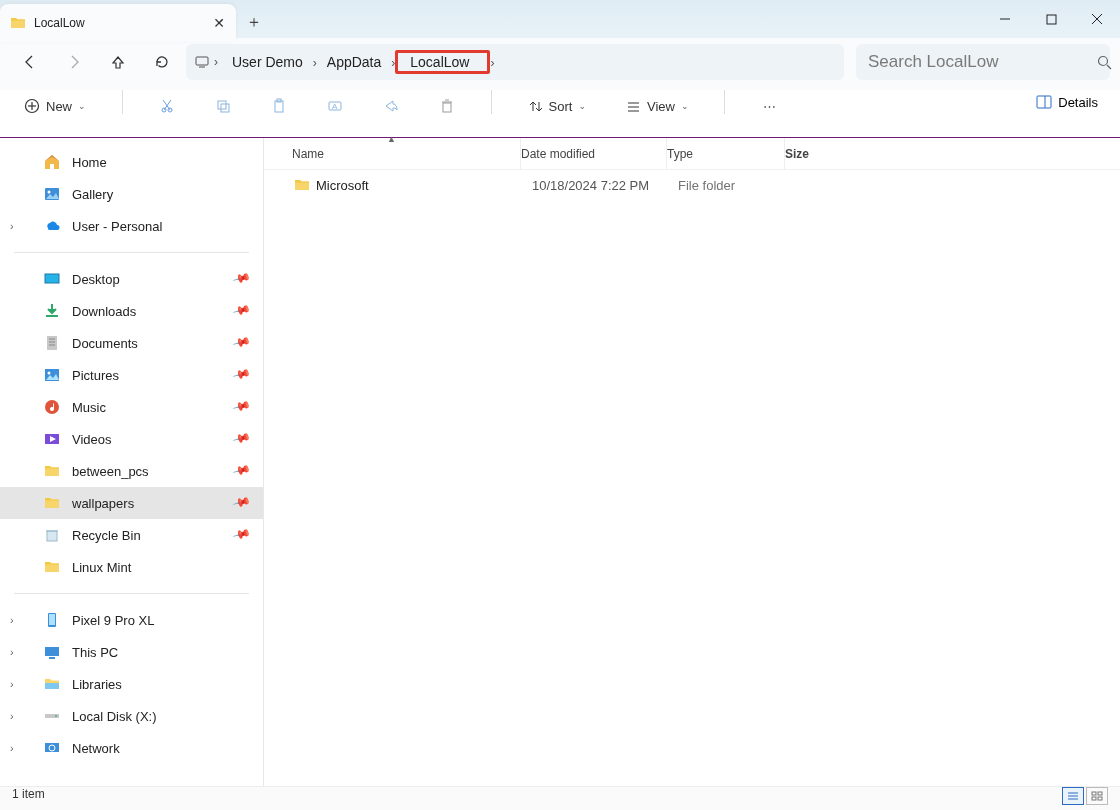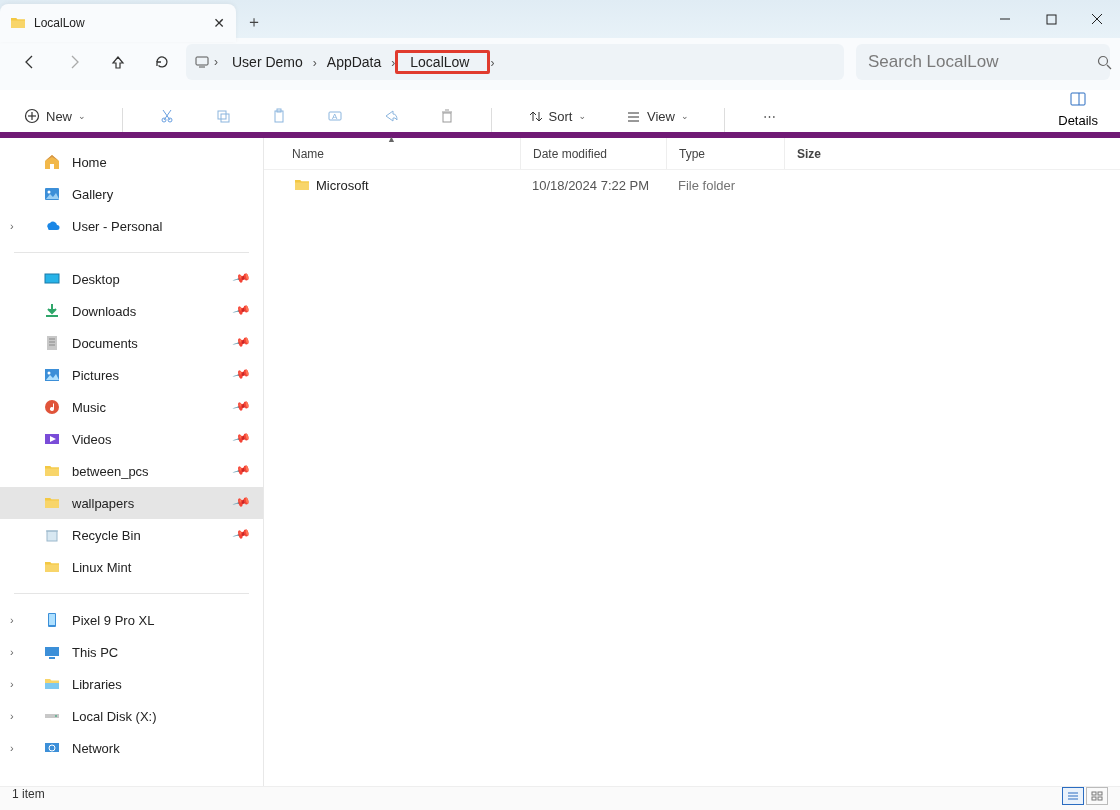--- a/index.html
+++ b/index.html
@@ -16,38 +16,38 @@
 .addrbar-wrap { background: #f9fbfd; padding: 6px 10px 10px 10px; display:flex; align-items:center; gap:4px; }
 .navbtn { width: 40px; height: 36px; display:flex; align-items:center; justify-content:center; border-radius:4px; cursor:pointer; color:#333; }
 .navbtn.disabled { color:#aaa; }
 .addressbar { flex: 1; height: 36px; background:#eef3f7; border-radius:6px; display:flex; align-items:center; padding:0 8px; gap:4px; }
 .crumb { padding: 4px 10px; font-size: 14px; color:#222; border-radius:4px; cursor:pointer; }
 .crumb-sep { color:#555; font-size:12px; }
 .crumb.highlight { border: 3px solid #e03b2e; border-radius:2px; padding: 1px 18px 1px 12px; }
 .searchbox { width: 254px; height: 36px; background:#eef3f7; border-radius:6px; display:flex; align-items:center; padding:0 12px; gap:8px; margin-left:8px; }
 .searchbox input { border:none; background:transparent; outline:none; font-size:17px; color:#555; flex:1; }
 .searchbox input::placeholder { color:#7a7a7a; }
-.toolbar { height: 48px; border-bottom:6px solid #701a75; display:flex; align-items:flex-end; padding:0 14px; gap:20px; }
+.toolbar { height: 48px; border-bottom:1px solid #701a75; display:flex; align-items:flex-start; padding:0 14px; gap:20px; }
 .toolbtn { height:32px; padding:0 10px; display:flex; align-items:center; gap:6px; border-radius:4px; cursor:pointer; color:#333; font-size:13px; }
 .toolbtn.icononly { width:36px; justify-content:center; padding:0; }
 .vdiv { width:1px; height:24px; background:#ddd; margin:0 6px; }
 .toolbar .spacer { flex:1; }
-.details-btn { margin-left:auto; display:flex; align-items:center; gap:6px; font-size:13px; cursor:pointer; padding:4px 8px;flex-direction:column; }
+.details-btn { margin-left:auto; display:flex; align-items:center; gap:6px; font-size:13px; cursor:pointer; padding:4px 8px; }
 .body { display:flex; height: calc(810px - 38px - 52px - 48px - 24px); }
 .sidebar { width: 264px; border-right:1px solid #e8e8e8; overflow-y:auto; padding:6px 0; position:relative; }
 .sidegroup { padding: 2px 0; }
 .navitem { height:32px; display:flex; align-items:center; padding-left:44px; gap:12px; font-size:13px; color:#222; cursor:pointer; position:relative; }
 .navitem.selected { background:#e5e5e5; }
 .navitem .chev { position:absolute; left:10px; font-size:11px; color:#666; }
 .navitem .pin { position:absolute; right:14px; color:#9a9a9a; font-size:12px; transform: rotate(30deg); }
 .navicon { width:16px; height:16px; display:flex; align-items:center; justify-content:center; }
 .hr { height:1px; background:#e5e5e5; margin:8px 14px; }
 .listarea { flex:1; display:flex; flex-direction:column; }
 .columns { height:32px; display:flex; align-items:center; font-size:12px; color:#444; border-bottom:1px solid #f0f0f0; }
-.col { padding-left:12px; border-right:1px solid transparent; cursor:pointer; display:flex; align-items:center; height:100%; }
+.col { border-right:1px solid transparent; cursor:pointer; display:flex; align-items:center; height:100%; }
 .col.name { width:256px; position:relative; }
 .col.date { width:146px; border-left:1px solid #eee; }
 .col.type { width:118px; border-left:1px solid #eee; }
 .col.size { width:80px; border-left:1px solid #eee;font-weight:bold; }
 .sort-arrow { position:absolute; left:50%; top:-4px; transform:translateX(-50%); font-size:9px; color:#666; }
 .row { height:30px; display:flex; align-items:center; font-size:13px; color:#222; cursor:pointer; }
 .row .c { padding-left:12px; }
 .row .c.name { width:256px; display:flex; align-items:center; gap:6px;}
 .row .c.date { width:146px; color:#555;}
 .row .c.type { width:118px; color:#737373;}

